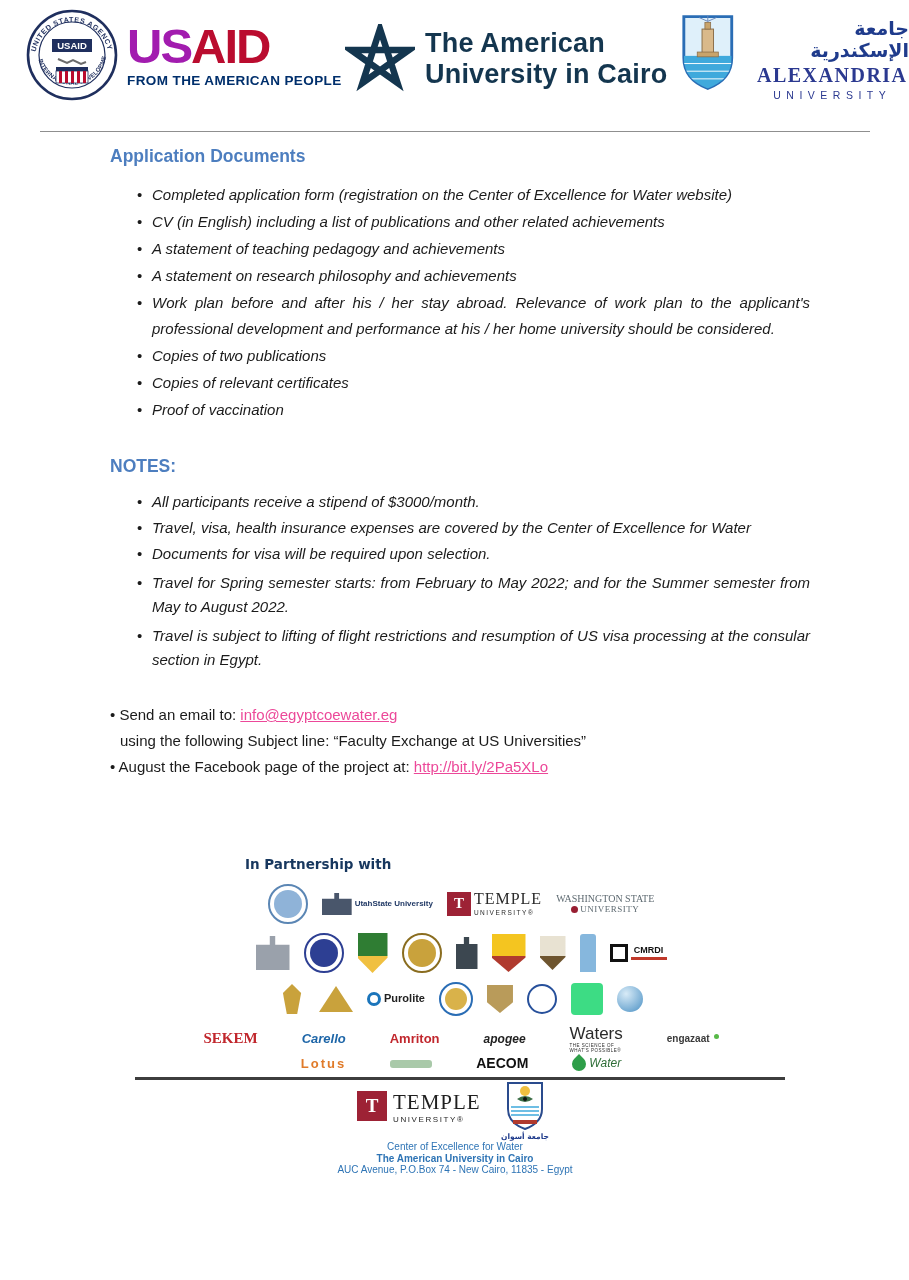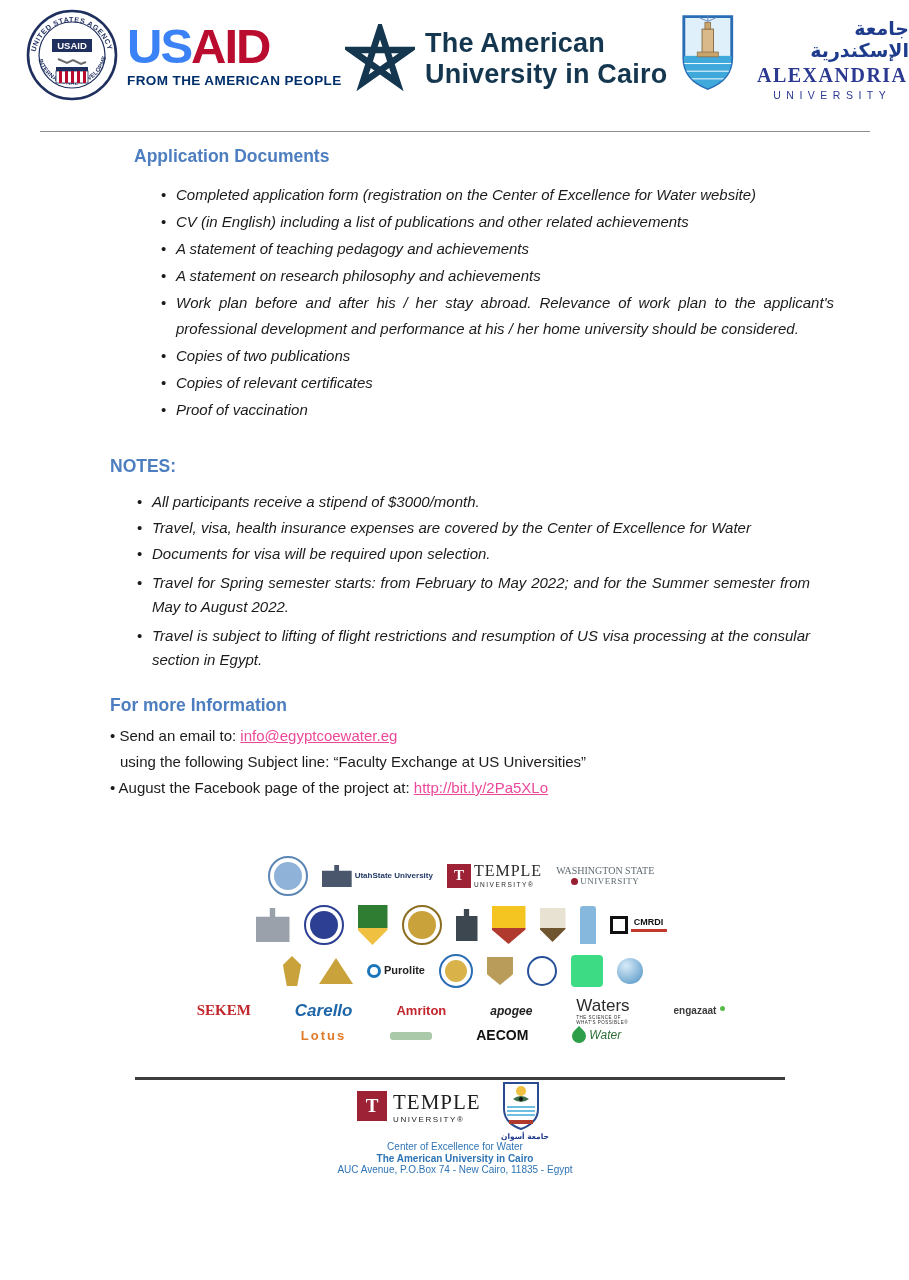--- a/index.html
+++ b/index.html
@@ -3,35 +3,35 @@
 <meta charset="utf-8">
 <style>
   html,body{margin:0;padding:0;background:#e8e8e8;}
   .page{position:relative;width:909px;height:1280px;background:#ffffff;margin:0 auto;
         font-family:"Liberation Sans",sans-serif;color:#1b1b1b;overflow:hidden;}
 
   
   .hdr-usaid{position:absolute;left:25px;top:8px;display:flex;align-items:flex-start;gap:8px;}
   .usaid-word{margin-top:14px;}
   .usaid-mark{font-size:49px;font-weight:800;letter-spacing:-2px;line-height:48px;}
-  .usaid-us{color:#3b82f6;} .usaid-aid{color:#ba0c2f;}
+  .usaid-us{color:#a21caf;} .usaid-aid{color:#ba0c2f;}
   .usaid-tag{font-size:13.5px;font-weight:600;color:#002f6c;letter-spacing:0.4px;margin-top:3px;}
   .hdr-auc{position:absolute;left:345px;top:24px;display:flex;align-items:center;gap:10px;}
   .auc-text{color:#14364f;font-size:27px;line-height:31px;font-weight:600;letter-spacing:0.2px;}
   .hdr-alex{position:absolute;left:680px;top:12px;display:flex;align-items:flex-start;gap:20px;}
   .alex-text{display:flex;flex-direction:column;align-items:center;margin-top:5px;}
   .alex-ar{font-family:"DejaVu Sans",sans-serif;font-size:19px;font-weight:700;color:#1f3b8c;direction:rtl;}
   .alex-en{font-family:"Liberation Serif",serif;font-size:20px;font-weight:700;color:#2b3990;letter-spacing:1.5px;margin-top:3px;}
   .alex-sub{font-size:10.5px;color:#2b3990;letter-spacing:5.5px;margin-top:2px;}
   .hdr-rule{position:absolute;left:40px;top:131px;width:830px;height:1px;background:#8f8f8f;}
 
   
   .sec{position:absolute;left:110px;width:700px;}
   .sec h2{margin:0;font-size:17.5px;font-weight:700;color:#4d7ebf;}
-  .sec-appdocs{top:146px;margin-left:24px;} .sec-appdocs .blist{margin-top:15px;}
+  .sec-appdocs{top:146px;} .sec-appdocs .blist{margin-top:15px;}
   .sec-notes{top:456px;}   .sec-notes .blist{margin-top:13px;}
   .blist{display:block;}
   .b-item{display:flex;line-height:26px;margin-bottom:1px;font-size:15px;}
   .sec-notes .b-item{line-height:24px;margin-bottom:2px;}
   .b-gap{margin-top:5px;}
   .b-dot{flex:0 0 15px;margin-left:27px;}
   .b-txt{flex:1;font-style:italic;}
   .justify{text-align:justify;}
 
   .sec-info{top:695px;}
@@ -50,21 +50,21 @@
   .p-lbl{white-space:nowrap;line-height:1.05;}
 
   
   .ftr-rule{position:absolute;left:135px;top:1077px;width:650px;height:2.5px;background:#3d3d3d;}
   .f-temple{position:absolute;left:357px;top:1091px;display:flex;gap:6px;align-items:flex-start;}
   .f-tsq{width:30px;height:30px;background:#9d2235;color:#fff;display:flex;align-items:center;justify-content:center;
          font-family:"Liberation Serif",serif;font-weight:700;font-size:19px;}
   .f-tcol{display:flex;flex-direction:column;}
   .f-tname{font-family:"Liberation Serif",serif;font-size:21px;letter-spacing:1px;color:#1f1f1f;line-height:22px;}
   .f-tsub{font-size:8px;letter-spacing:1.6px;color:#1f1f1f;margin-top:2px;}
-  .f-aswan{position:absolute;left:501px;top:1081px;display:flex;flex-direction:column;}
+  .f-aswan{position:absolute;left:501px;top:1081px;display:flex;flex-direction:column;align-items:center;}
   .f-aswan-ar{font-family:"DejaVu Sans",sans-serif;font-size:7.5px;font-weight:700;color:#1f3b8c;direction:rtl;margin-top:1px;}
   .f-text{position:absolute;left:130px;top:1141px;width:650px;text-align:center;color:#2e74b5;font-size:10px;line-height:11.5px;}
   .f-text .bold{font-weight:700;}
 </style>
 </head>
 <body>
 
 <div class="page">
 
   <div class="hdr-usaid">
@@ -192,27 +192,27 @@
           <span class="b-txt justify">Travel for Spring semester starts: from February to May 2022; and for the Summer semester from May to August 2022.</span>
         </div>
       <div class="b-item b-gap">
           <span class="b-dot">•</span>
           <span class="b-txt justify">Travel is subject to lifting of flight restrictions and resumption of US visa processing at the consular section in Egypt.</span>
         </div>
     </div>
   </div>
 
   <div class="sec sec-info">
-    <h2>For more Information</h2>
     <div class="info-line first"><span>• Send an email to: </span><a class="doclink">info@egyptcoewater.eg</a></div>
     <div class="info-line info-indent">using the following Subject line: “Faculty Exchange at US Universities”</div>
     <div class="info-line"><span>• August the Facebook page of the project at: </span><a class="doclink">http://bit.ly/2Pa5XLo</a></div>
   </div>
 
   <div class="partnership">
+    <div class="p-title">In Partnership with</div>
     <div id="partner-rows">
         <div class="p-row">
           <span class="p-logo">
             <span style="display: inline-flex; align-items: center; justify-content: center; border-radius: 50%; background: rgb(255, 255, 255); border: 2px solid rgb(91, 134, 180); width: 40px; height: 40px; box-sizing: border-box;">
               <span style="width: 28px; height: 28px; border-radius: 50%; background: rgb(143, 179, 216);"></span>
             </span>
           </span>
           <span class="p-logo">
             <span style="display: inline-block; width: 30px; height: 22px; background: rgb(73, 86, 107); clip-path: polygon(42% 0px, 58% 0px, 58% 26%, 100% 26%, 100% 100%, 0px 100%, 0px 26%, 42% 26%);"></span>
             <span class="p-lbl" style="font-size: 8px; color: rgb(34, 58, 102); font-weight: 700;">UtahState University</span>
@@ -300,21 +300,21 @@
           </span>
           <span class="p-logo">
             <span style="display: inline-block; width: 26px; height: 26px; border-radius: 50%; background: radial-gradient(circle at 35% 30%, rgb(216, 235, 247), rgb(74, 144, 196));"></span>
           </span>
         </div>
         <div class="p-row tight">
           <span class="p-logo">
             <span class="p-lbl" style="font-size: 15px; color: rgb(193, 39, 45); font-weight: 700; font-family: &quot;Liberation Serif&quot;, serif;">SEKEM</span>
           </span>
           <span class="p-logo">
-            <span class="p-lbl" style="font-size: 17px; color: rgb(30, 102, 168); font-weight: 700; font-style: italic;">Carello</span>
+            <span class="p-lbl" style="font-size: 13px; color: rgb(30, 102, 168); font-weight: 700; font-style: italic;">Carello</span>
           </span>
           <span class="p-logo">
             <span class="p-lbl" style="font-size: 13px; color: rgb(193, 39, 45); font-weight: 700;">Amriton</span>
           </span>
           <span class="p-logo">
             <span class="p-lbl" style="font-size: 12px; color: rgb(34, 34, 34); font-weight: 700; font-style: italic;">apogee</span>
           </span>
           <span class="p-logo">
             <span class="p-col">
               <span class="p-lbl" style="font-size: 17px; color: rgb(43, 43, 43);">Waters</span>

